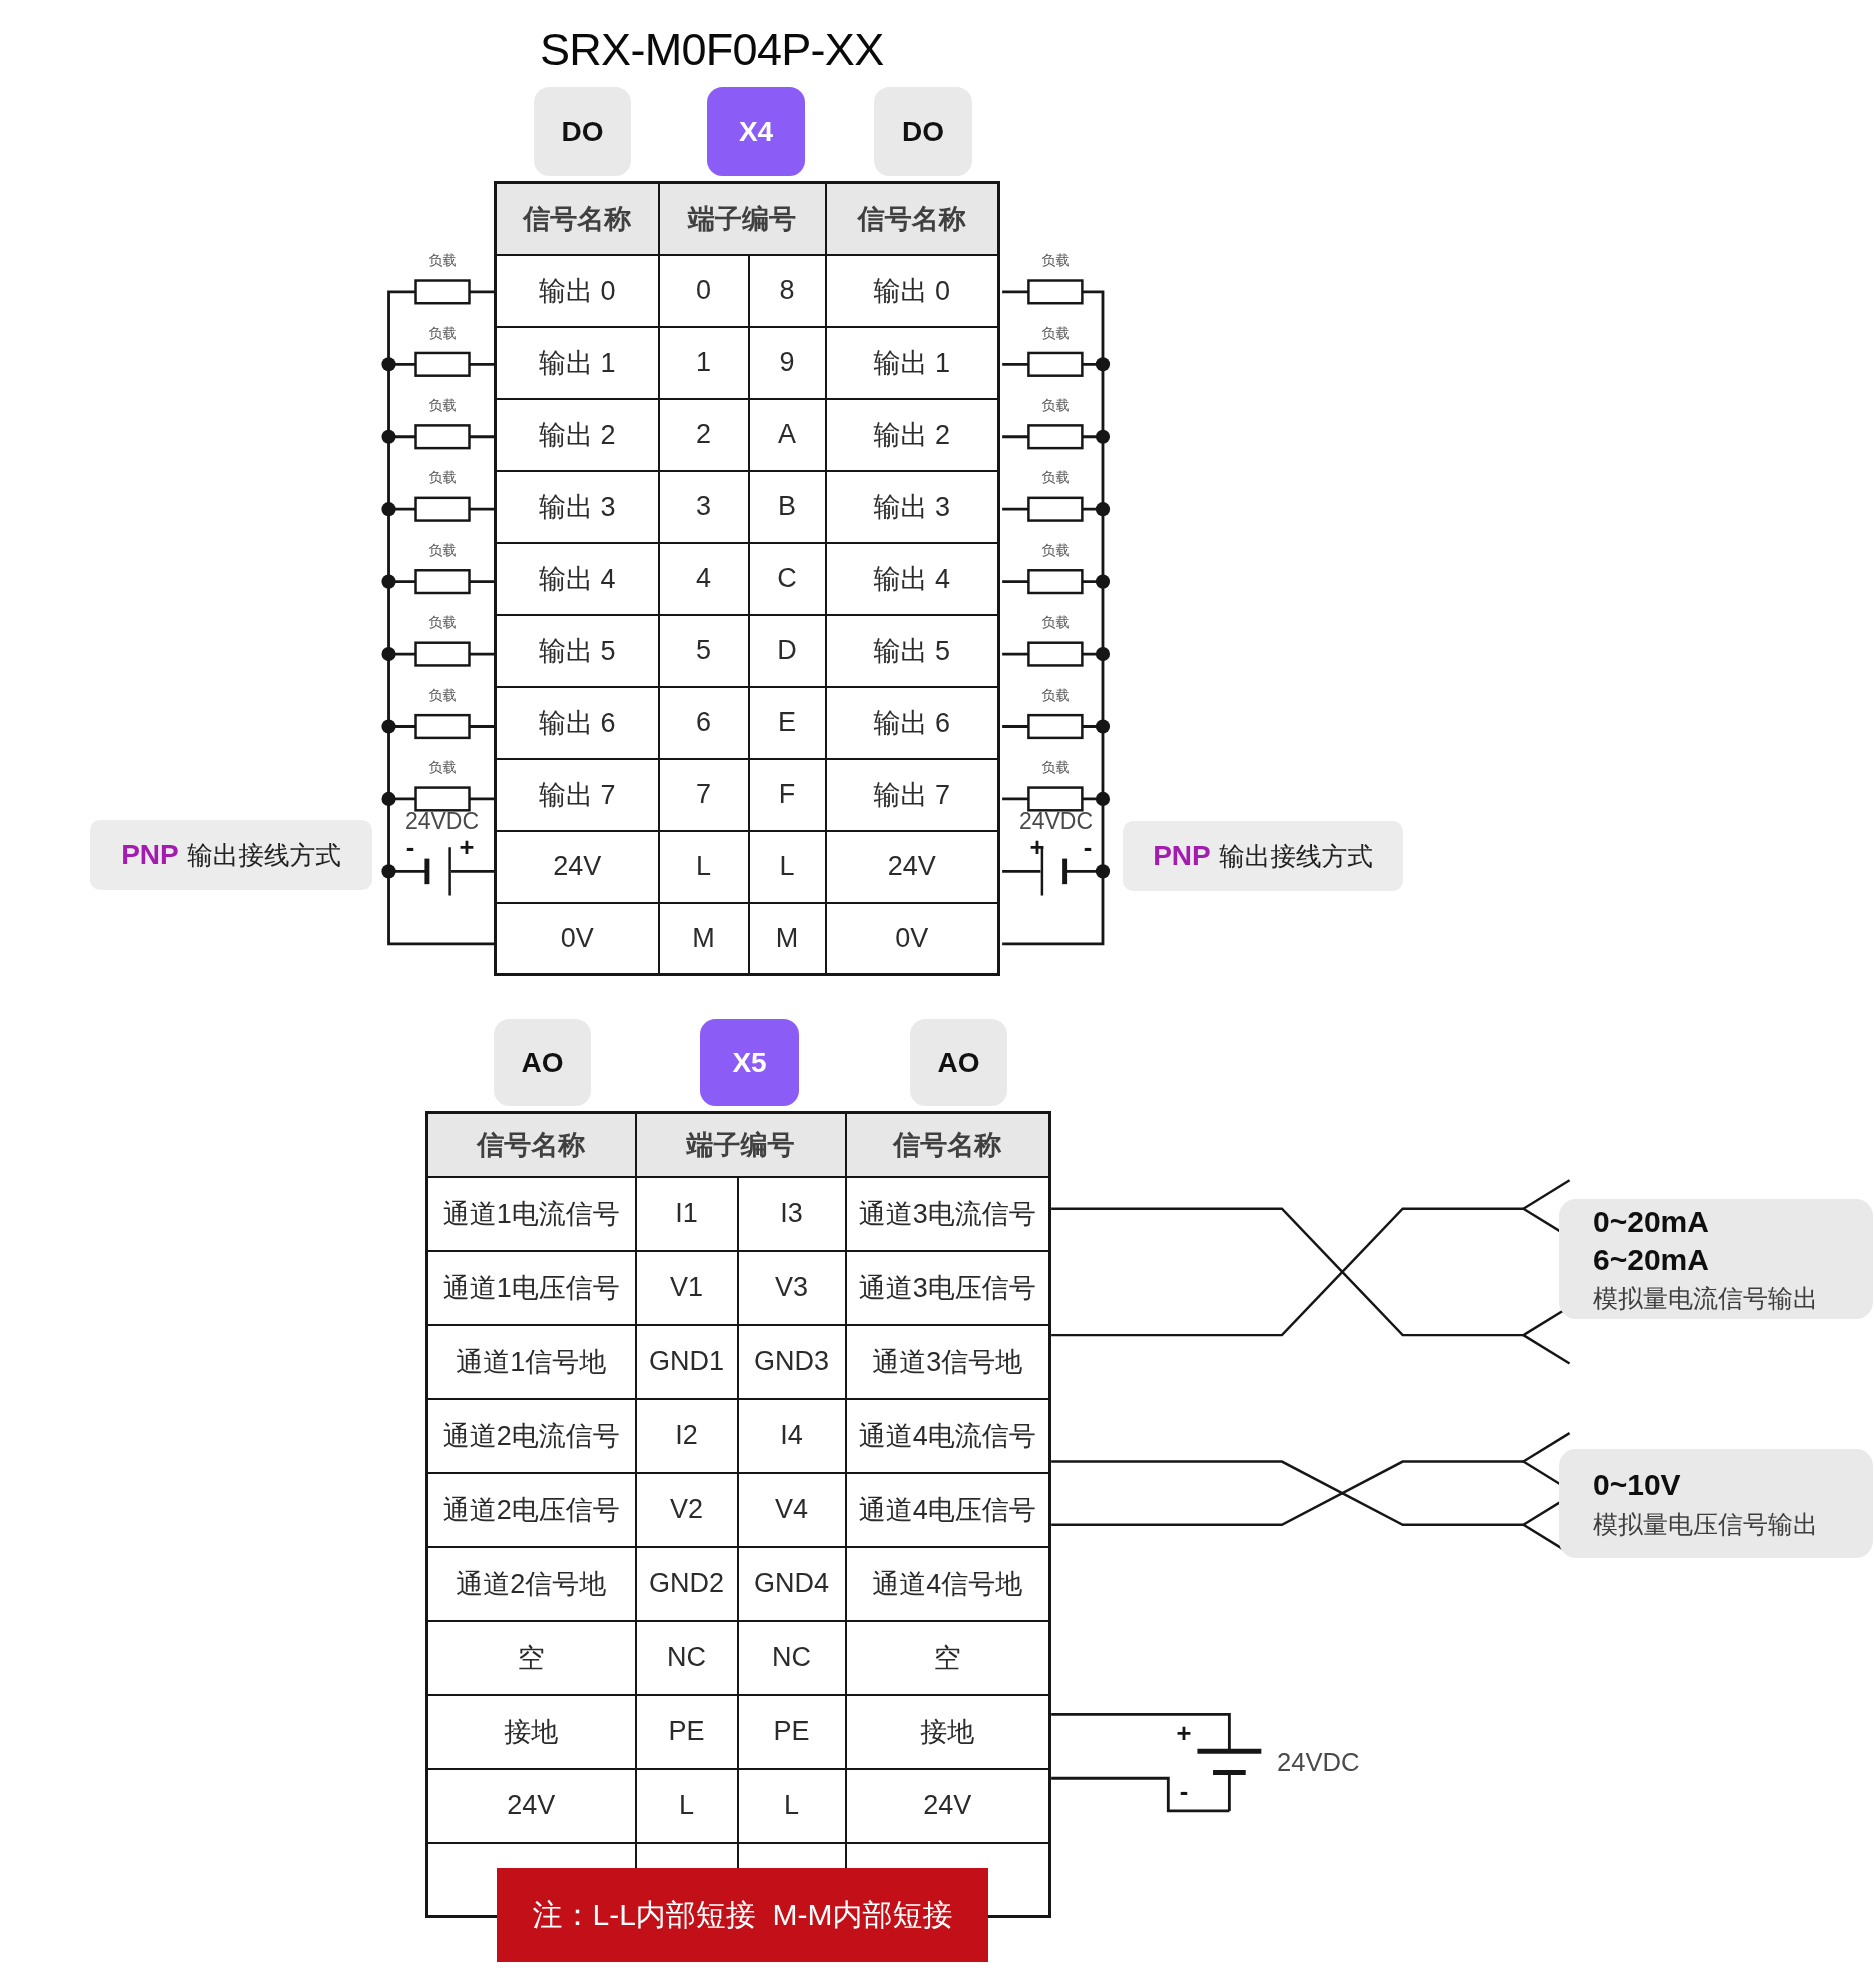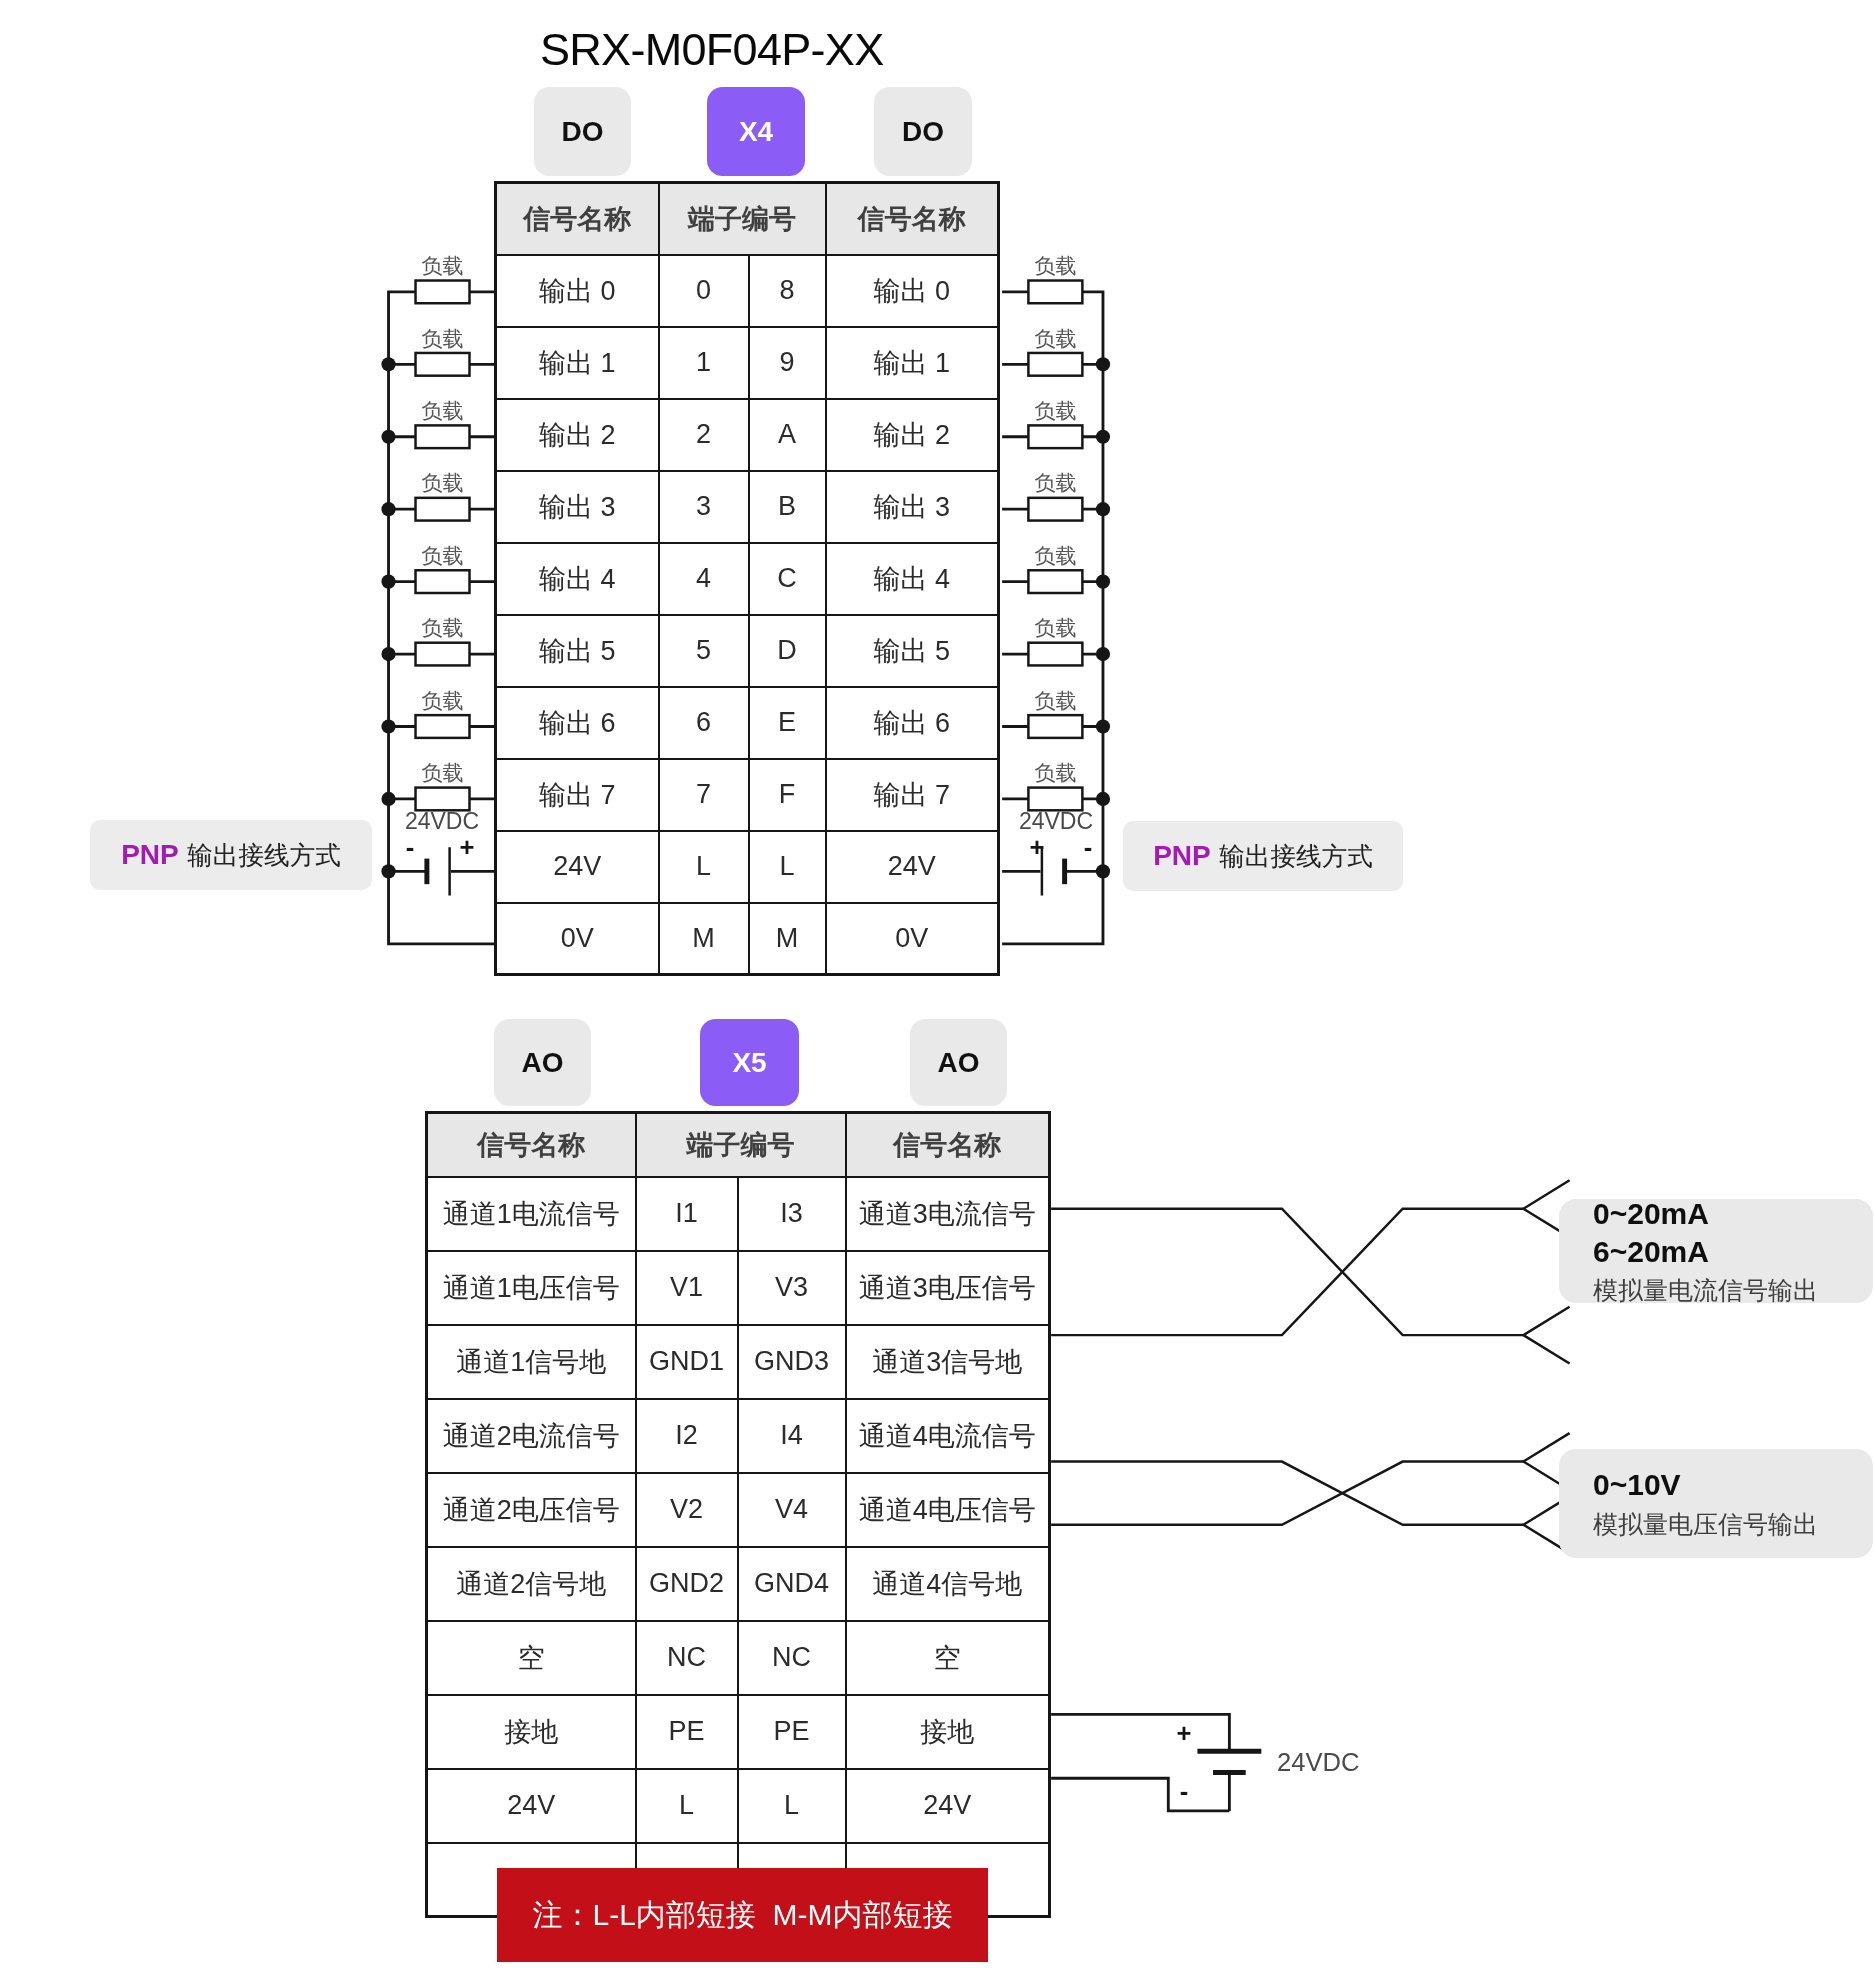--- a/index.html
+++ b/index.html
@@ -30,21 +30,21 @@
     border:2.1px solid #161616;text-align:center;vertical-align:middle;
     font-size:27px;color:#2b2b2b;padding:0;overflow:hidden;white-space:nowrap;
   }
   table.term th{background:#e7e7e7;color:#404040;font-weight:bold;}
   #t1 tr{height:72px;}
   #t2 tr{height:74px;}
   #t2 tr.hdr{height:64px;}
 
   .load{
     position:absolute;width:85px;text-align:center;
-    font-size:21px;color:#555;white-space:nowrap;
+    font-size:14px;color:#555;white-space:nowrap;
   }
   .vdc{
     position:absolute;width:114px;text-align:center;
     font-size:23px;color:#4a4a4a;white-space:nowrap;
   }
   .sign{
     position:absolute;width:28px;height:28px;text-align:center;line-height:28px;
     font-size:25.6px;font-weight:bold;color:#161616;
   }
   .pnp-box{
@@ -369,21 +369,21 @@
       </tr>
       <tr>
         <td>0V</td>
             <td>M</td>
             <td>M</td>
             <td>0V</td>
       </tr>
     </tbody>
       </table>
 
-    <div class="ann-box" style="left:1559px;top:1199px;height:104px;">
+    <div class="ann-box" style="left:1559px;top:1199px;height:120px;">
       <span class="rng">0~20mA</span>
       <span class="rng">6~20mA</span>
       <span class="cap">模拟量电流信号输出</span>
     </div>
     <div class="ann-box" style="left:1559px;top:1449px;height:109px;">
       <span class="rng">0~10V</span>
       <span class="cap">模拟量电压信号输出</span>
     </div>
 
     <span class="sign" style="left:1170px;top:1719px;">+</span>

